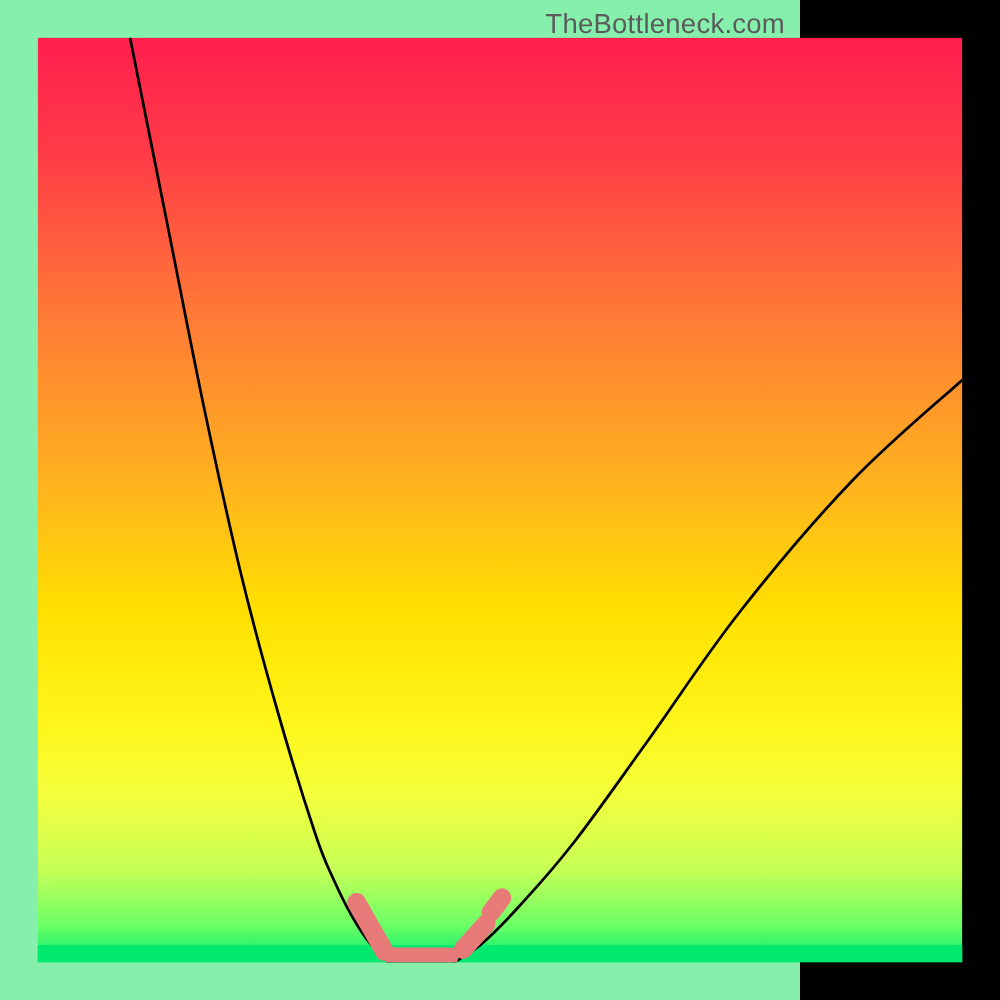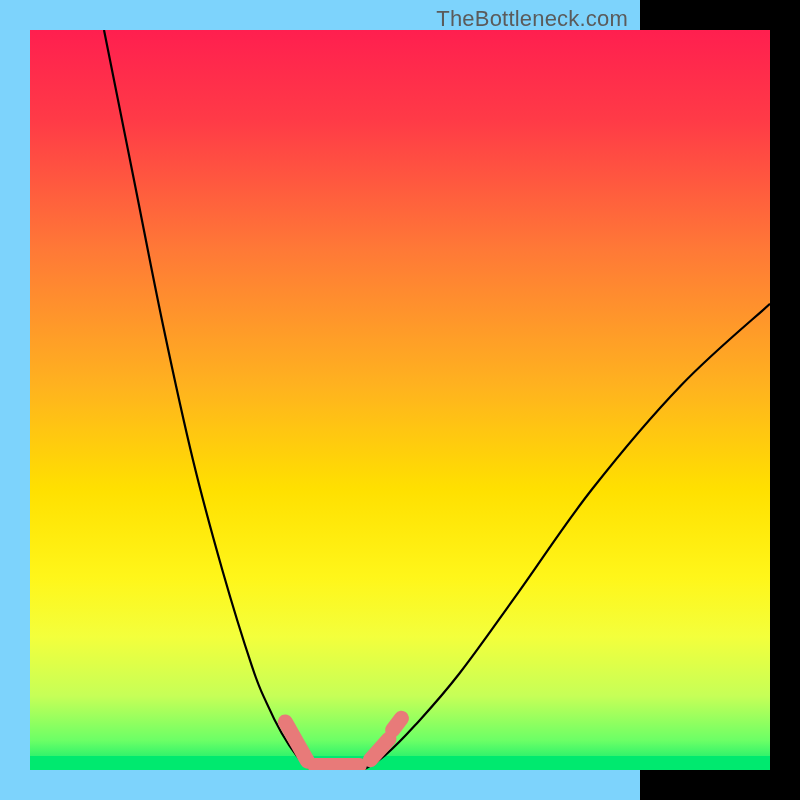--- a/index.html
+++ b/index.html
@@ -1,21 +1,21 @@
 <!DOCTYPE html>
 <html><head>
 <meta charset="utf-8">
 <style>
   * { margin: 0; padding: 0; box-sizing: border-box; }
   html, body { width: 800px; height: 800px; overflow: hidden; background: #000; }
   .frame {
     position: relative;
     width: 640px;
     height: 800px;
-    background: #7dd3fc;
+    background: #86efac;
   }
   .watermark {
     position: absolute;
     top: 6px;
     right: 12px;
     font-family: Arial, Helvetica, sans-serif;
     font-size: 22px;
     color: #5b5b5b;
     letter-spacing: 0.2px;
     z-index: 5;

